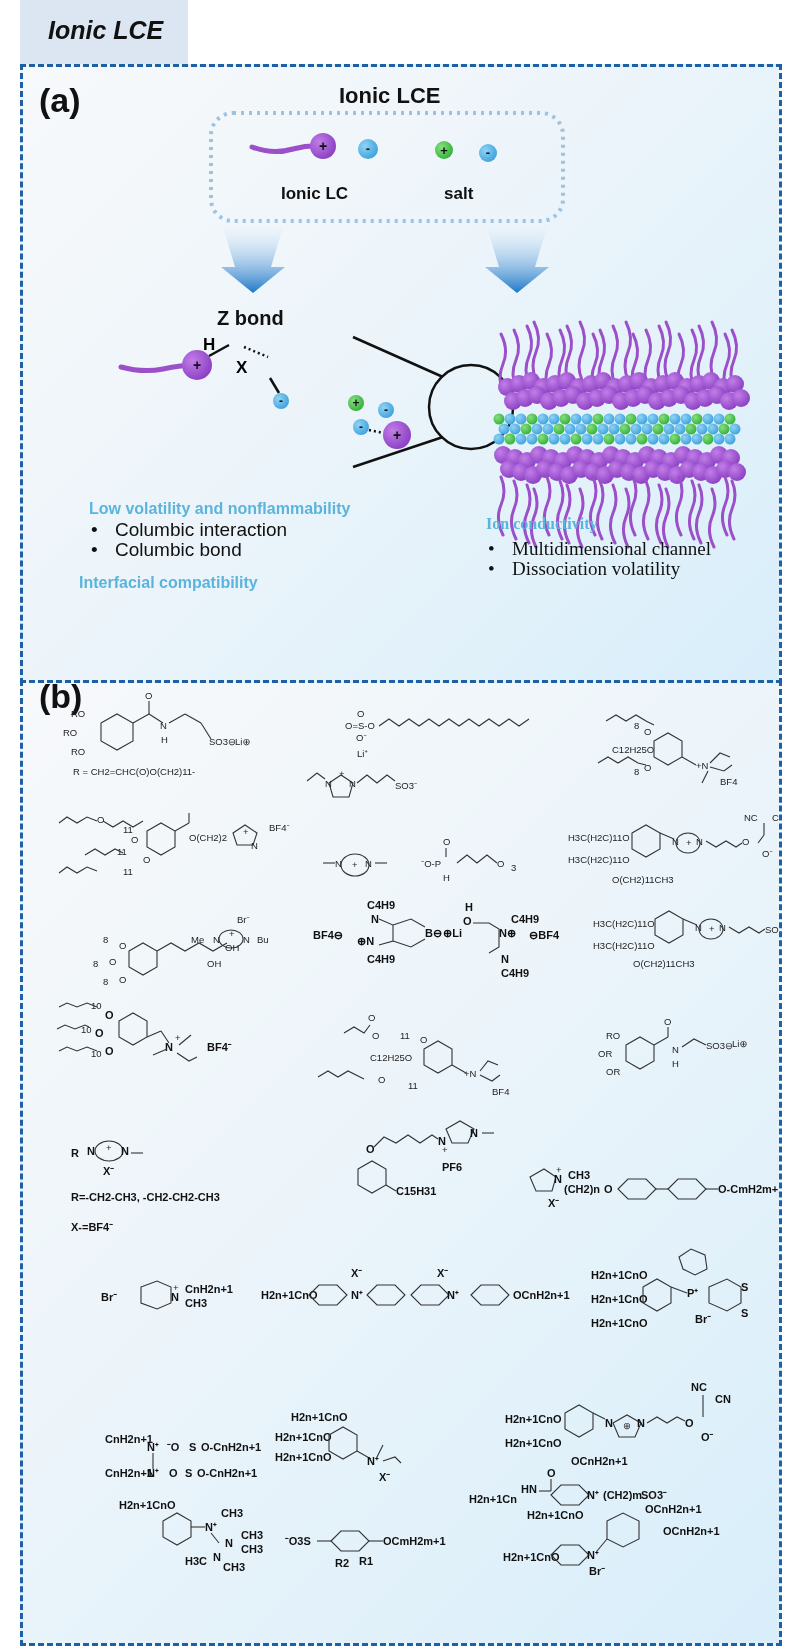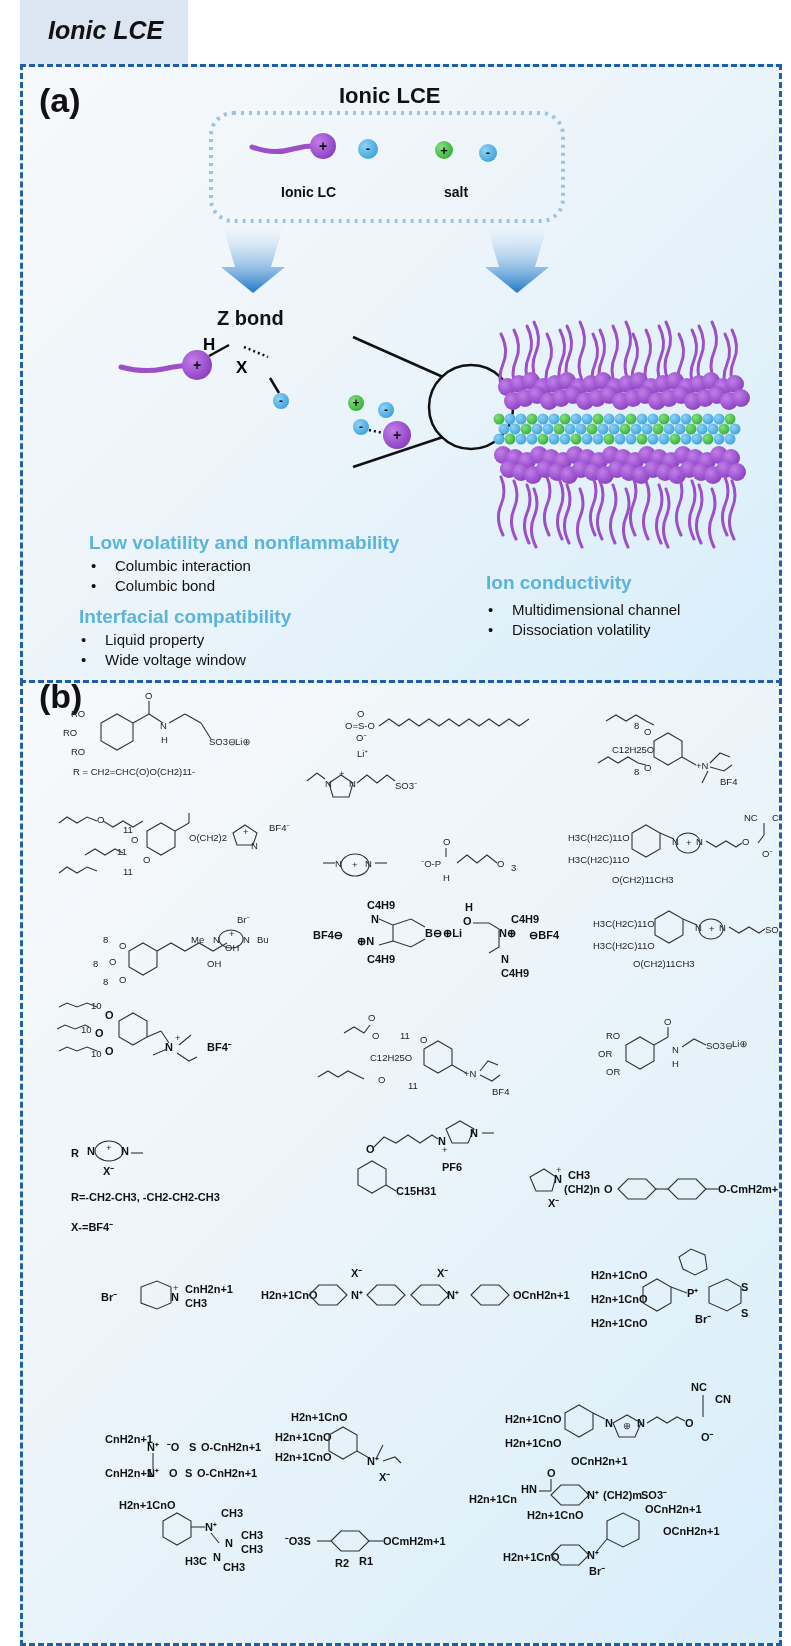--- a/index.html
+++ b/index.html
@@ -6,24 +6,24 @@
   body { width: 791px; height: 1646px; position: relative; background: #ffffff; font-family: "Liberation Sans", sans-serif; overflow: hidden; }
   .title-tab { position: absolute; left: 20px; top: 0; width: 168px; height: 64px; background: #dce6f2; }
   .title-tab span { position: absolute; left: 28px; top: 16px; font-size: 25px; font-weight: bold; font-style: italic; color: #111; }
   .panel { position: absolute; left: 20px; width: 762px; border: 3px dashed #1f5fa6; box-sizing: border-box;
            background: linear-gradient(135deg, #f7f9fb 0%, #eef5fa 40%, #d8eefa 100%); }
   #panel-a { top: 64px; height: 620px; }
   #panel-b { top: 680px; height: 966px; }
   .panel-label { position: absolute; font-size: 34px; font-weight: bold; color: #111; }
   .abs { position: absolute; }
   .center-title { font-size: 22px; font-weight: bold; color: #111; }
-  .item-label { font-size: 14px; font-weight: bold; color: #111; }
-  .prop-heading { font-size: 19px; font-weight: bold; color: #5ab4dc; margin-top: 32px; }
+  .item-label { font-size: 17px; font-weight: bold; color: #111; }
+  .prop-heading { font-size: 16px; font-weight: bold; color: #5ab4dc; }
   .prop-list { list-style: none; margin: 0; padding: 0; }
-  .prop-list li { font-size: 15px; color: #111; line-height: 20px; }
+  .prop-list li { font-size: 19px; color: #111; line-height: 20px; }
   .prop-list li::before { content: "•"; display: inline-block; width: 24px; padding-left: 2px; }
   svg text { font-family: "Liberation Sans", sans-serif; }
   .chem { font-size: 9.5px; fill: #222; }
   .chem-b { font-size: 11px; fill: #111; font-weight: bold; }
   .bond { stroke: #333; stroke-width: 1.1; fill: none; }
 </style>
 </head>
 <body>
 
 <div class="title-tab">
@@ -296,26 +296,22 @@
 
   <div class="abs" style="left:66px; top:433px;">
     <div class="prop-heading">Low volatility and nonflammability</div>
     <ul class="prop-list" style="margin-top:2px;">
       <li>Columbic interaction</li>
       <li>Columbic bond</li>
     </ul>
   </div>
   <div class="abs" style="left:56px; top:507px;">
     <div class="prop-heading">Interfacial compatibility</div>
-    <ul class="prop-list" style="margin-top:2px;">
-      <li>Liquid property</li>
-      <li>Wide voltage window</li>
-    </ul>
   </div>
-  <div class="abs" style="left:463px; top:473px;">
+  <div class="abs" style="left:463px; top:448px;font-family:Liberation Serif, serif;">
     <div class="prop-heading">Ion conductivity</div>
     <ul class="prop-list" style="margin-top:6px;">
       <li>Multidimensional channel</li>
       <li>Dissociation volatility</li>
     </ul>
   </div>
 </div>
 
 <div id="panel-b" class="panel">
   <div class="panel-label" style="left:16px; top:-6px;">(b)</div>

